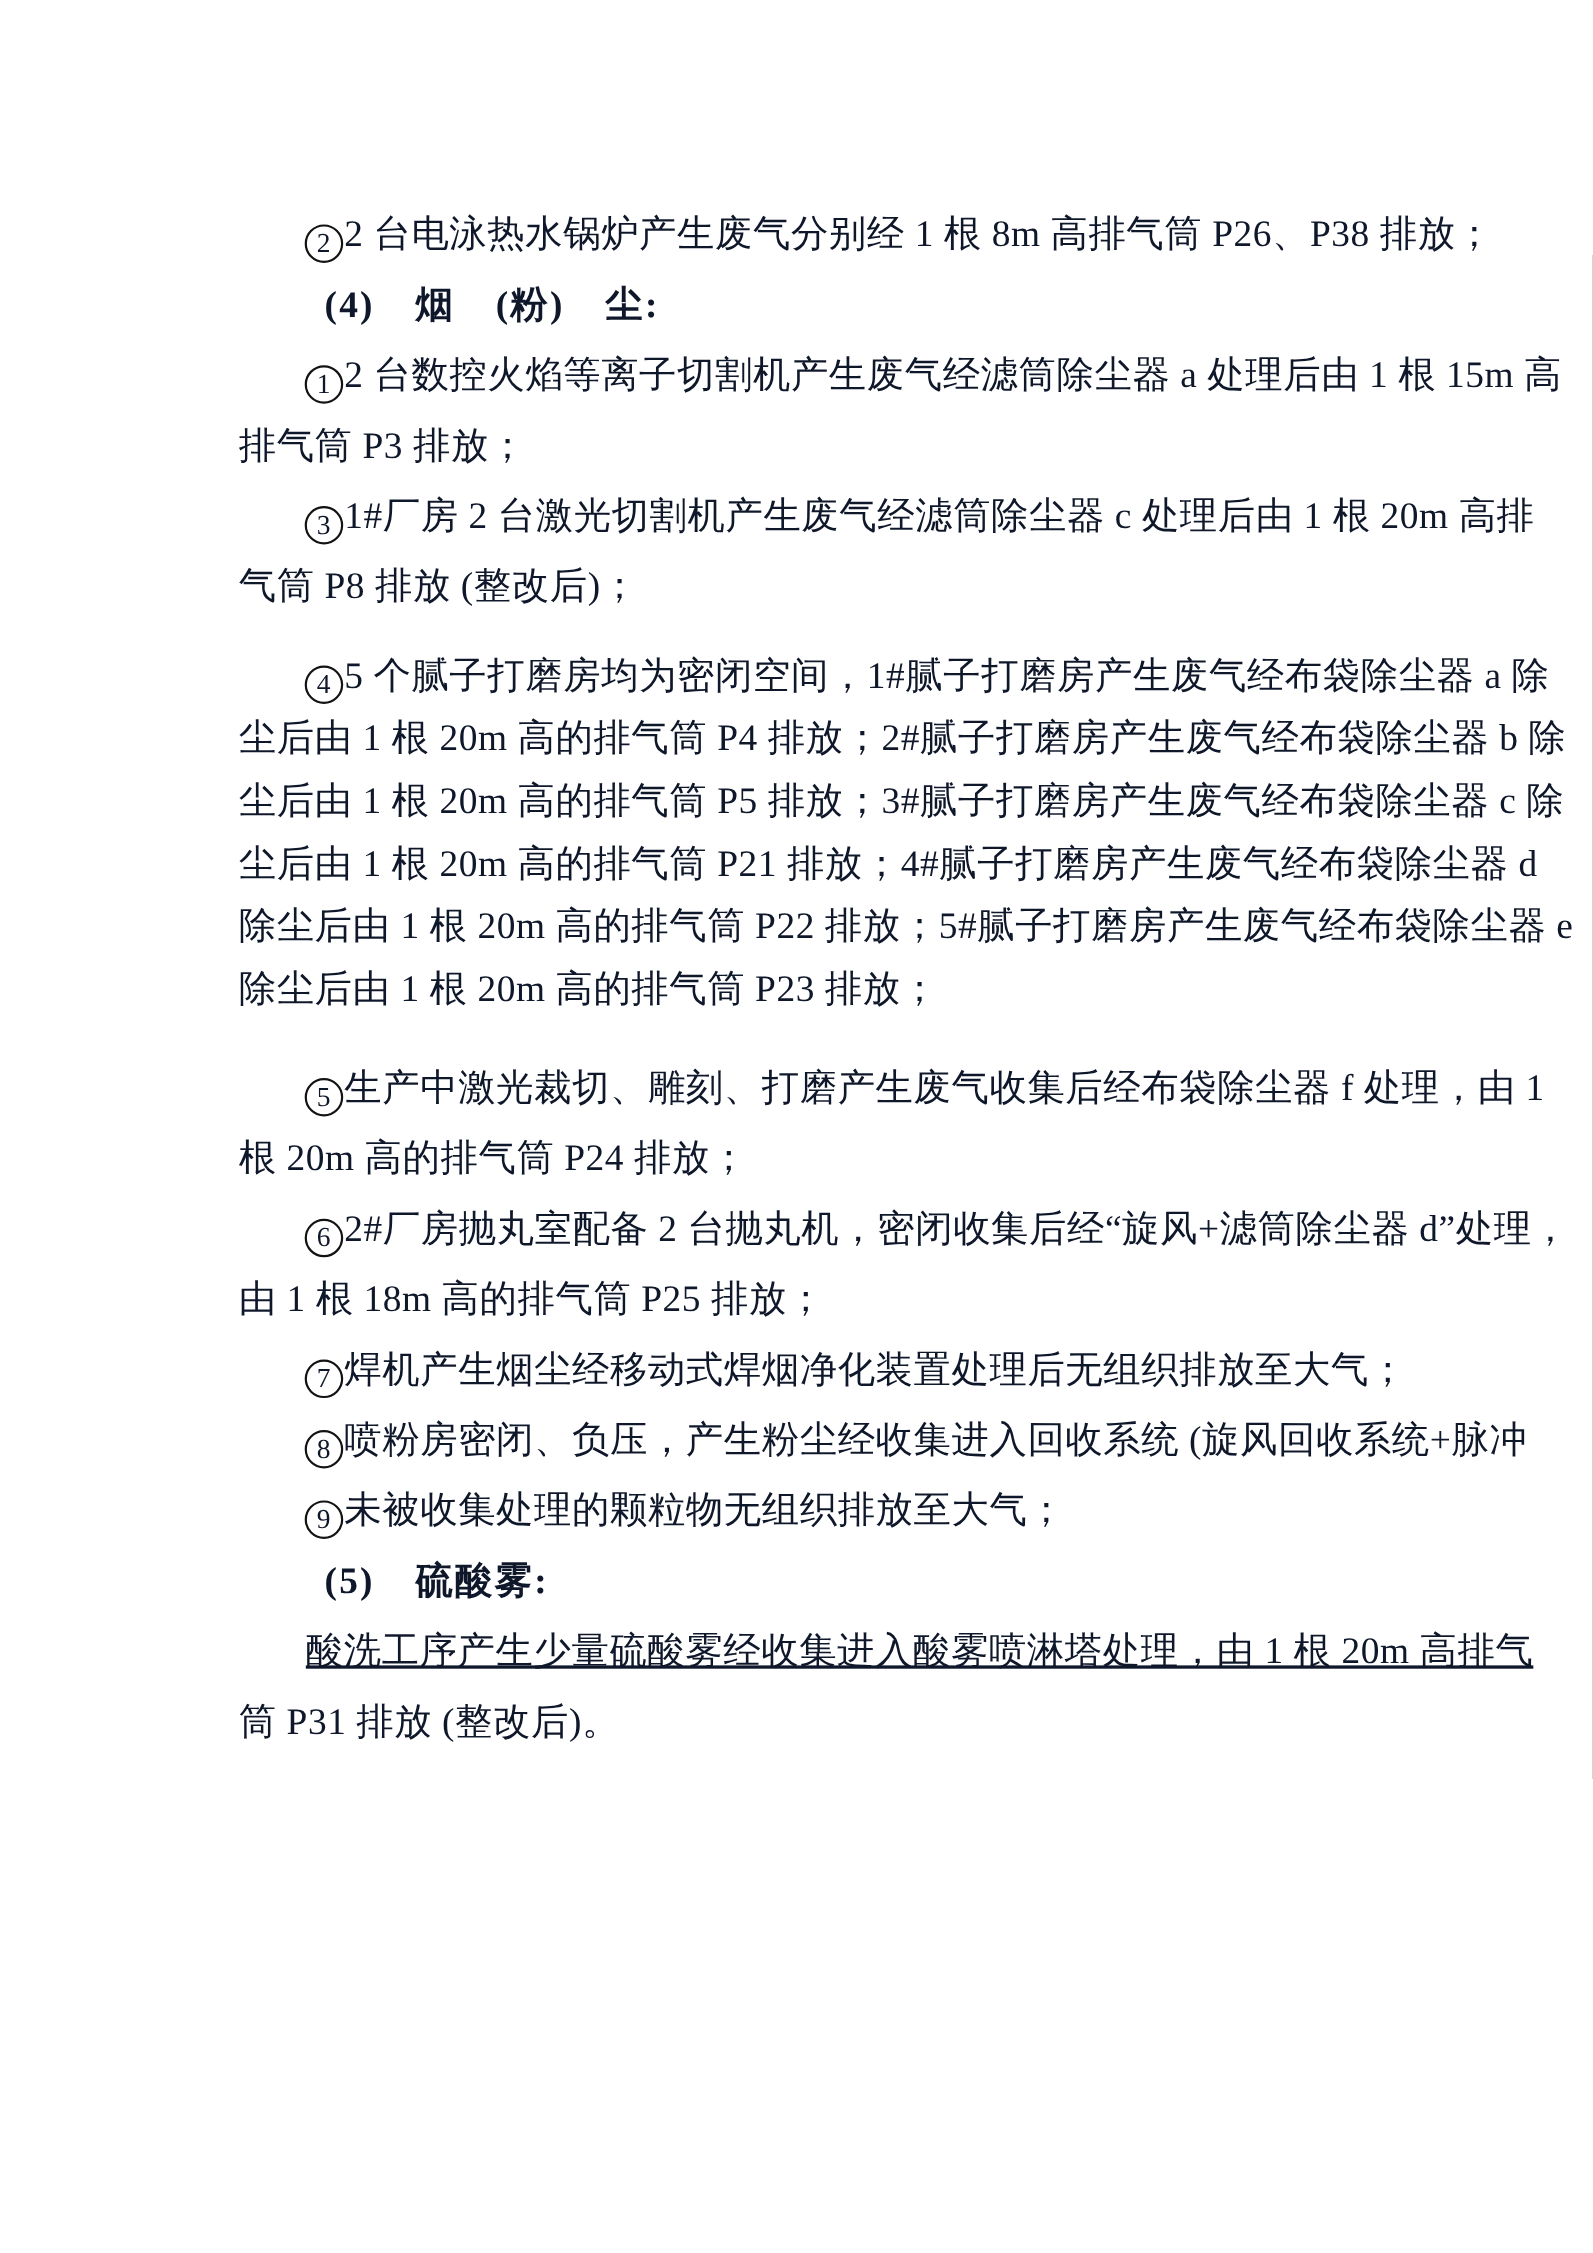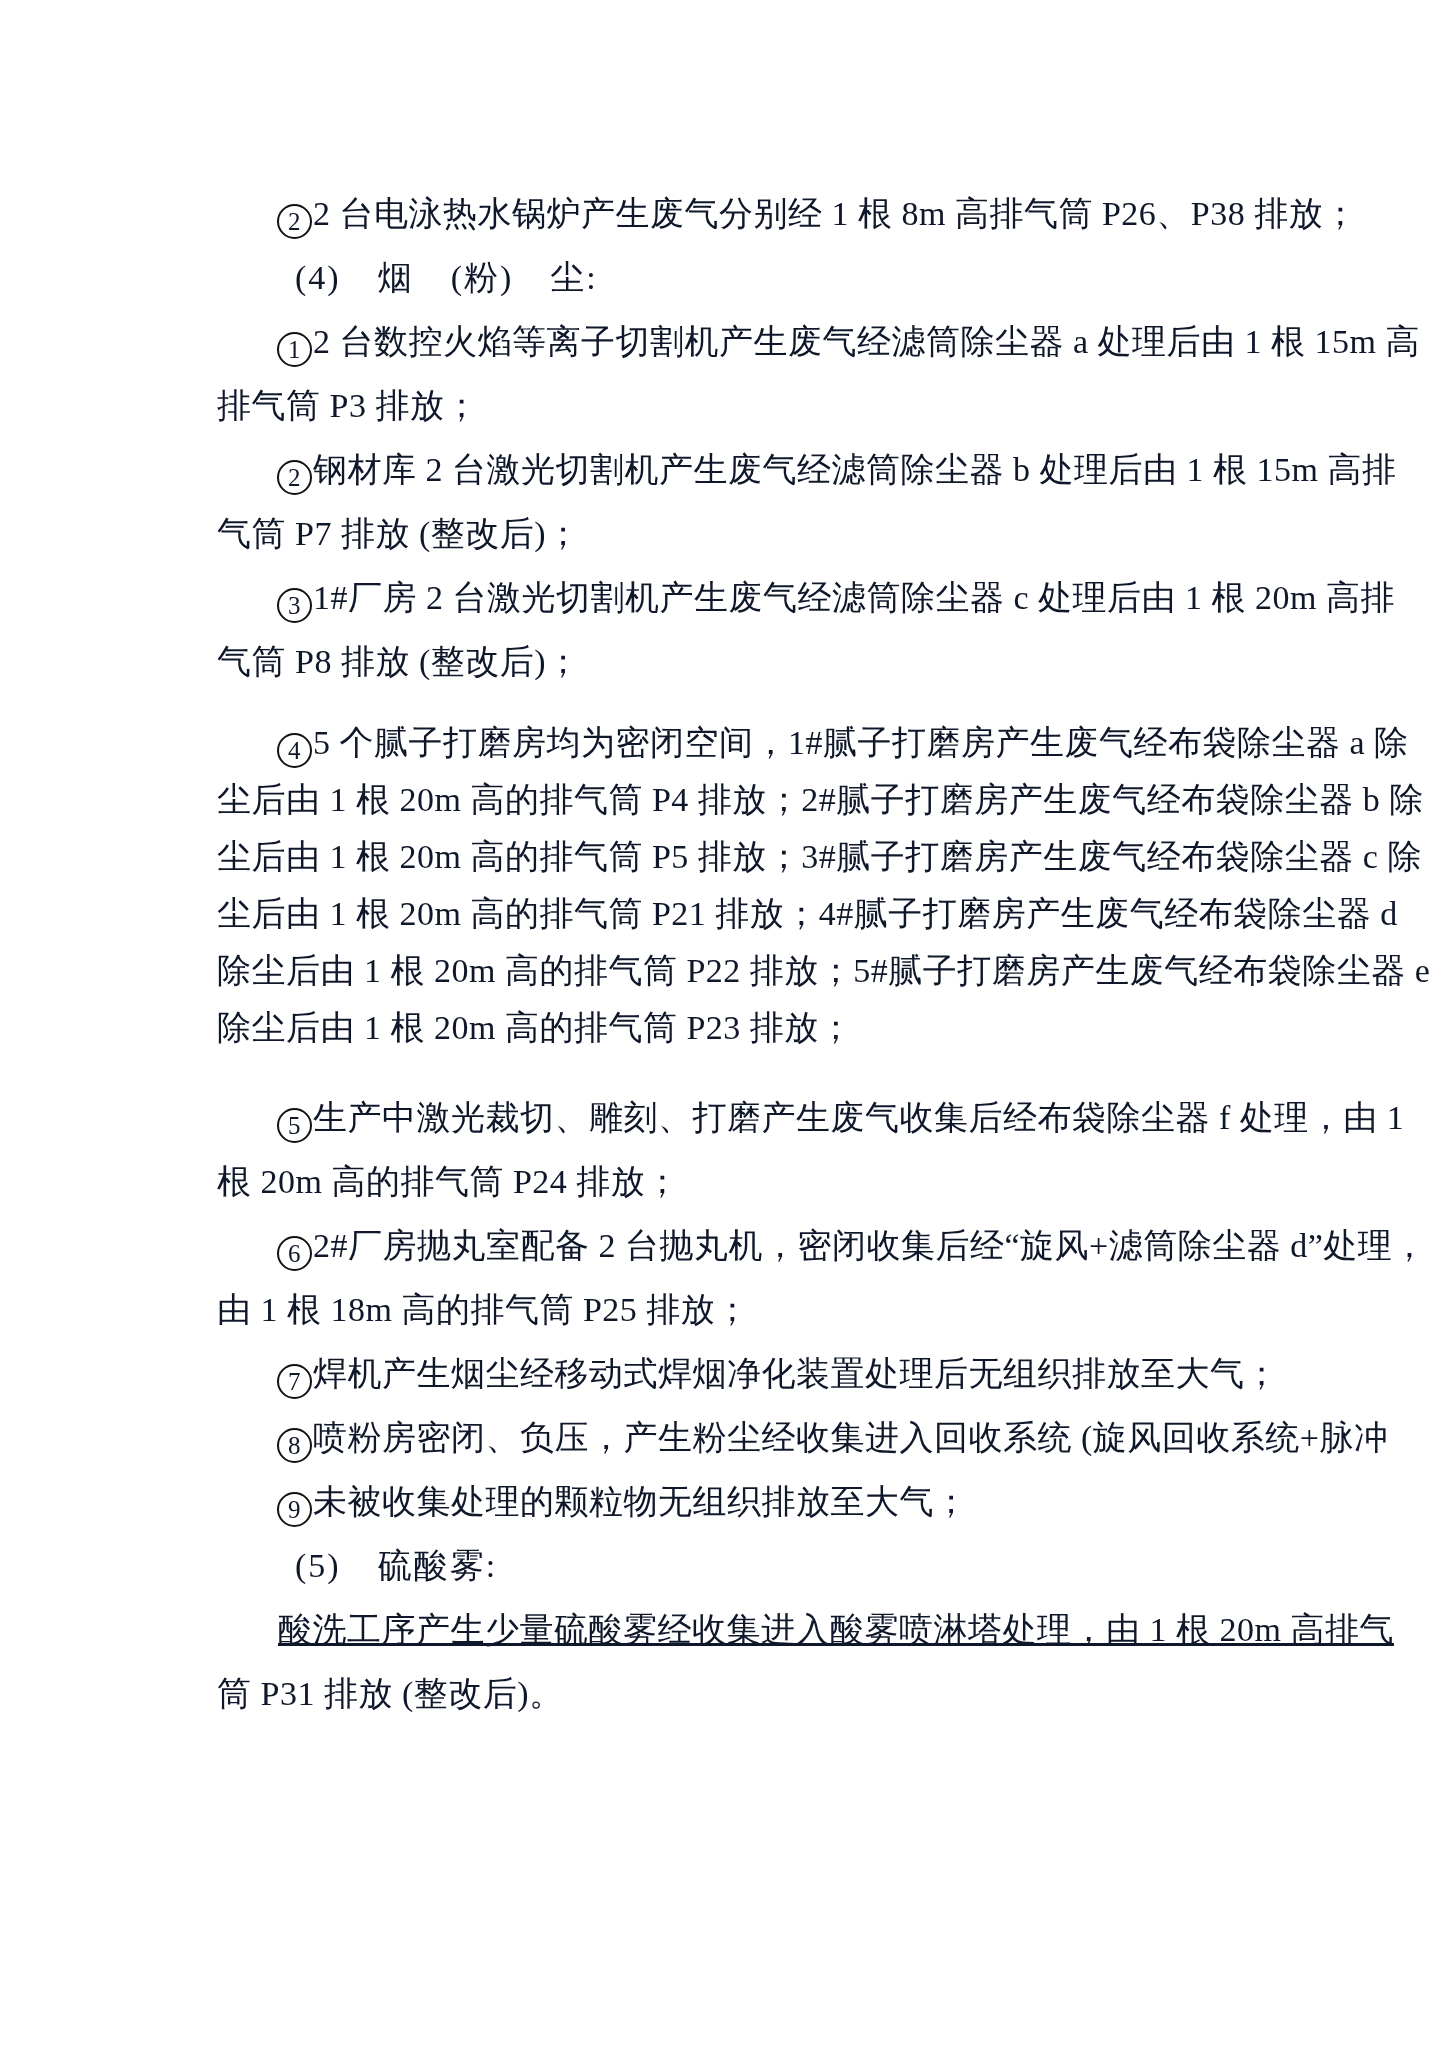--- a/index.html
+++ b/index.html
@@ -18,21 +18,21 @@
   }
   .para { margin:0; }
   .line {
     height: 64px;
     line-height: 64px;
     white-space: pre;
     letter-spacing: 0.5px;
   }
   .para.body .line:first-child { text-indent: 60px; }
   .para.plain .line:first-child { text-indent: 61px; text-decoration: underline; }
-  .para.heading .line { text-indent: 78px; letter-spacing: 2px; word-spacing: 8px; }
+  .para.heading .line { text-indent: 78px; letter-spacing: 2px; word-spacing: 8px; font-weight: bold; }
   .para.tight { margin-top: 20px; margin-bottom: 30px; }
   .para.tight .line { height: 57px; line-height: 57px; }
   .circled {
     display: inline-flex;
     align-items: center;
     justify-content: center;
     box-sizing: border-box;
     width: 35px;
     height: 35px;
     border: 2.5px solid #131313;
@@ -50,24 +50,20 @@
 <div class="page" id="doc-root">
     <div class="para body">
       <div class="line"><span class="circled">2</span>2 台电泳热水锅炉产生废气分别经 1 根 8m 高排气筒 P26、P38 排放；</div>
     </div>
     <div class="para heading">
       <div class="line">(4)  烟  (粉)  尘:</div>
     </div>
     <div class="para body">
       <div class="line"><span class="circled">1</span>2 台数控火焰等离子切割机产生废气经滤筒除尘器 a 处理后由 1 根 15m 高</div>
       <div class="line">排气筒 P3 排放；</div>
-    </div>
-    <div class="para body">
-      <div class="line"><span class="circled">2</span>钢材库 2 台激光切割机产生废气经滤筒除尘器 b 处理后由 1 根 15m 高排</div>
-      <div class="line">气筒 P7 排放 (整改后)；</div>
     </div>
     <div class="para body">
       <div class="line"><span class="circled">3</span>1#厂房 2 台激光切割机产生废气经滤筒除尘器 c 处理后由 1 根 20m 高排</div>
       <div class="line">气筒 P8 排放 (整改后)；</div>
     </div>
     <div class="para body tight">
       <div class="line"><span class="circled">4</span>5 个腻子打磨房均为密闭空间，1#腻子打磨房产生废气经布袋除尘器 a 除</div>
       <div class="line">尘后由 1 根 20m 高的排气筒 P4 排放；2#腻子打磨房产生废气经布袋除尘器 b 除</div>
       <div class="line">尘后由 1 根 20m 高的排气筒 P5 排放；3#腻子打磨房产生废气经布袋除尘器 c 除</div>
       <div class="line">尘后由 1 根 20m 高的排气筒 P21 排放；4#腻子打磨房产生废气经布袋除尘器 d</div>

